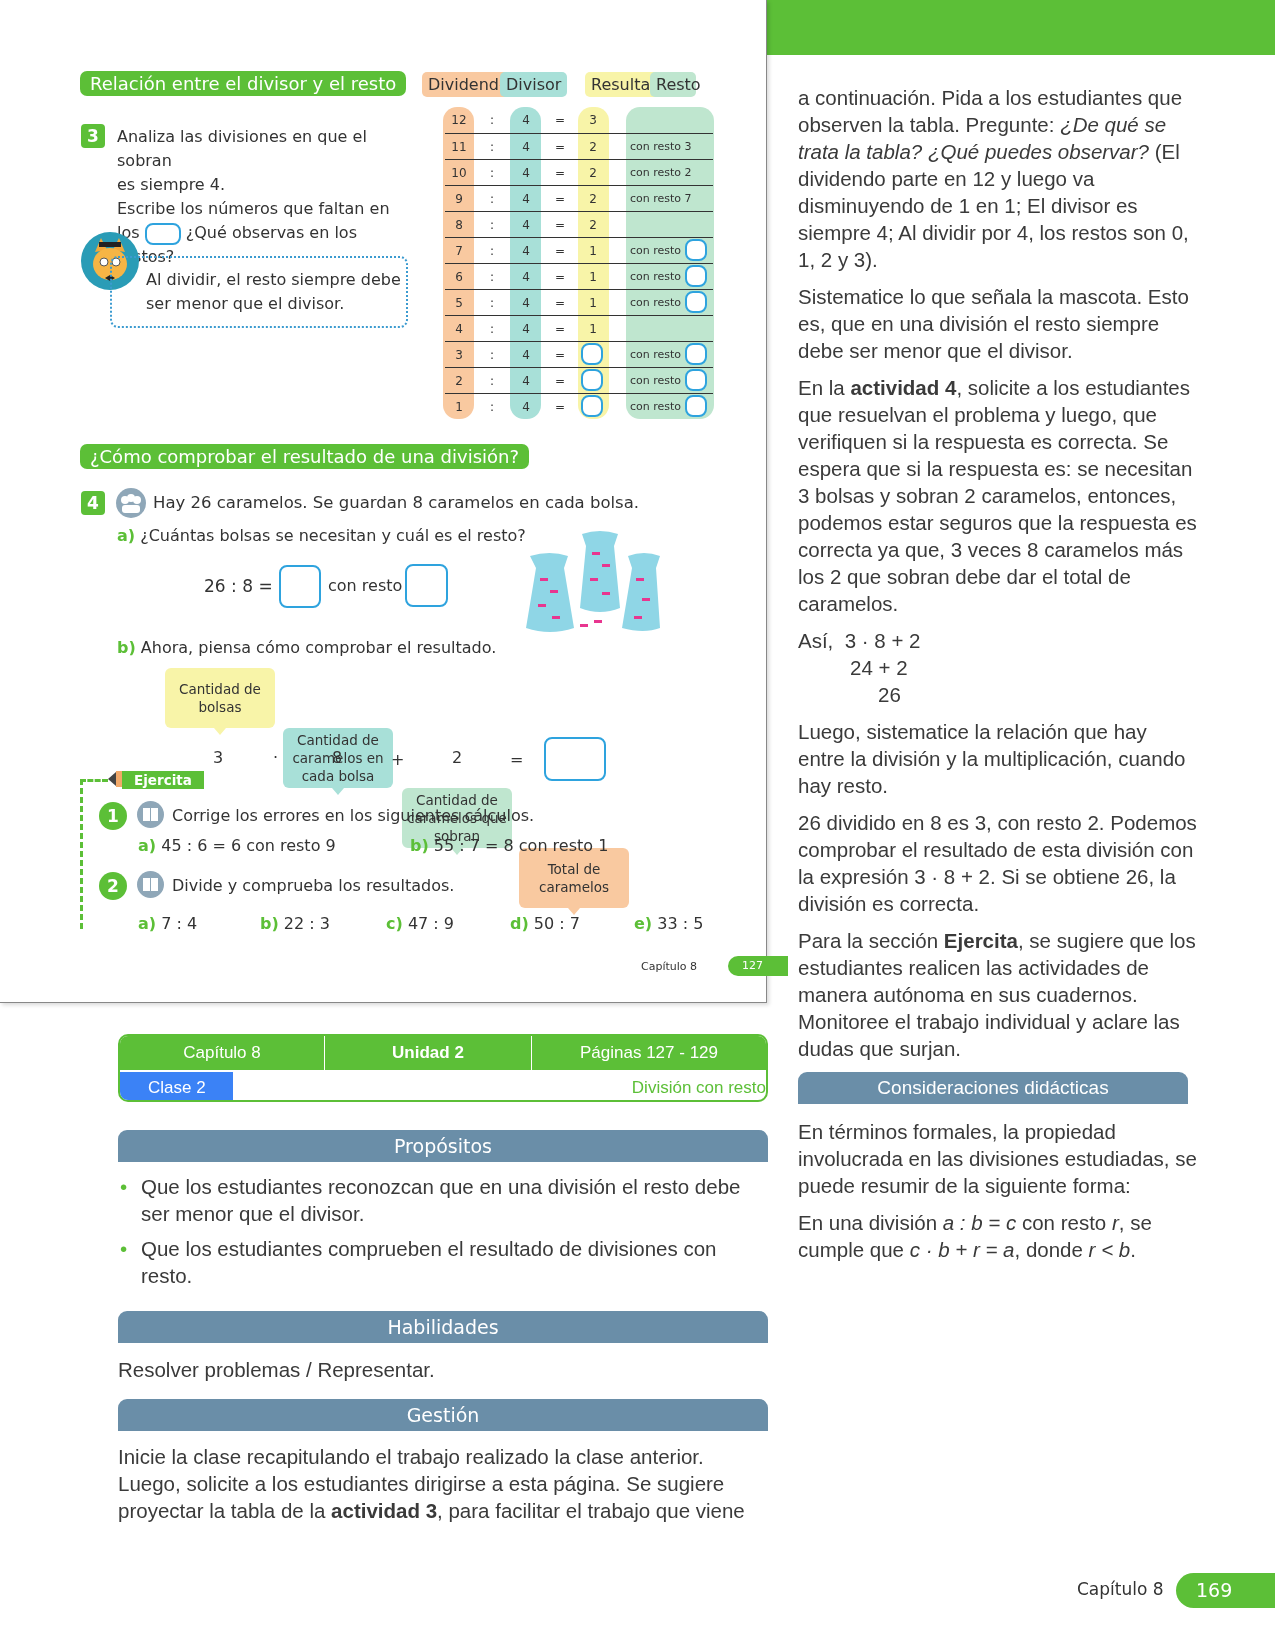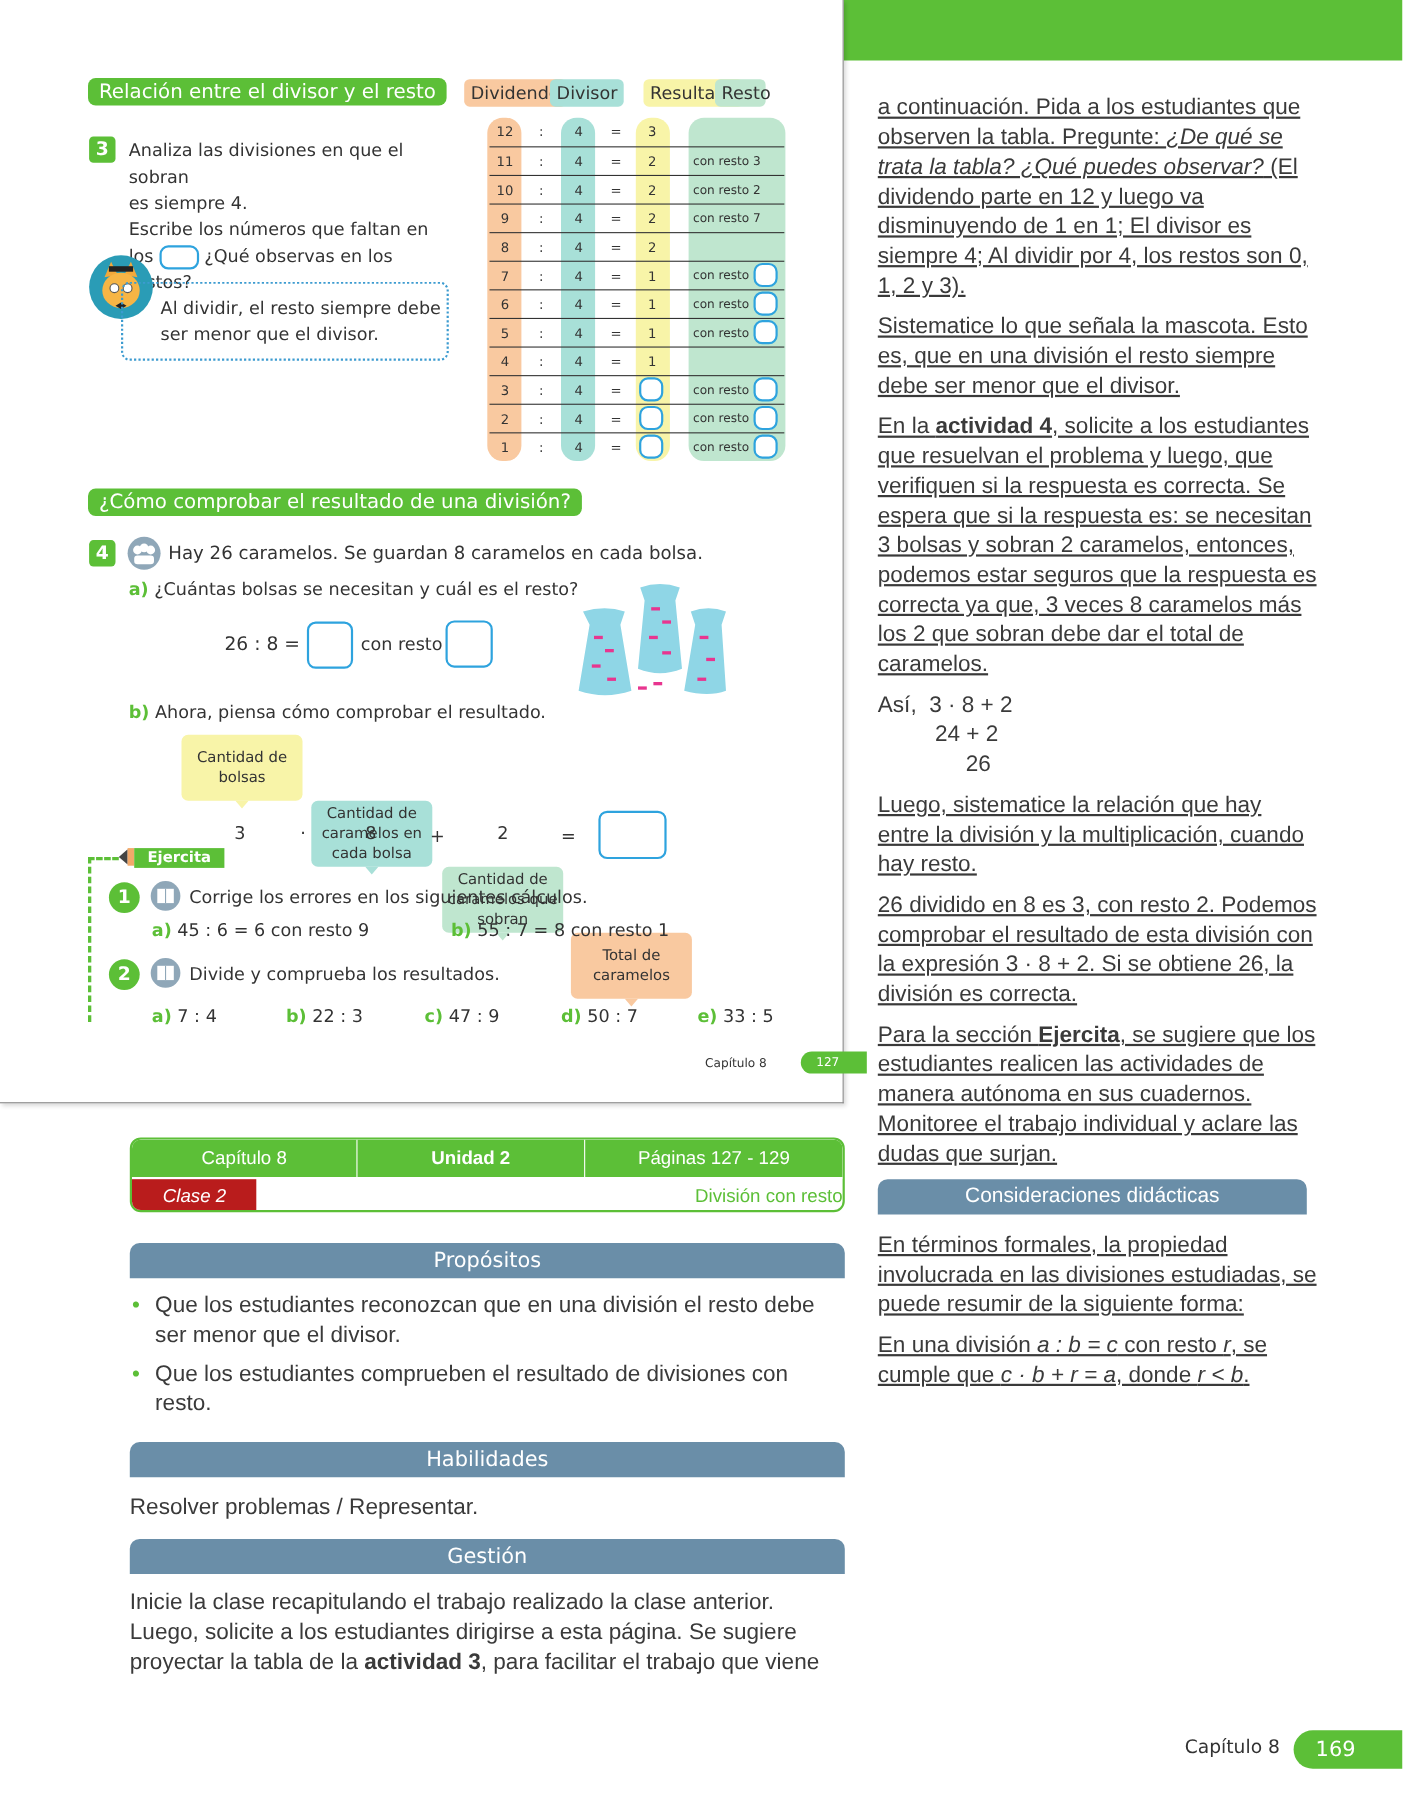--- a/index.html
+++ b/index.html
@@ -10,21 +10,21 @@
   .green-head{background:#5cbf37;color:#fff;border-radius:7px;padding:2px 10px;font-size:18px;white-space:nowrap;}
   .numbox{background:#5cbf37;color:#fff;font-weight:bold;border-radius:4px;width:24px;height:24px;text-align:center;line-height:24px;font-size:17px;}
   .t16{font-size:16px;line-height:24px;color:#333;}
   .pill{font-size:16px;border-radius:5px;padding:3px 6px;text-align:right;}
   .col{border-radius:14px;}
   .cell{font-size:12px;text-align:center;height:26px;line-height:26px;}
   .ebox{border:2px solid #2ea3de;border-radius:8px;background:#fff;}
   .sm-ebox{width:22px;height:22px;border:2px solid #2ea3de;border-radius:8px;background:#fff;display:inline-block;}
   .lbl{color:#5cbf37;font-weight:bold;}
   .rtext{font-family:"Liberation Sans",sans-serif;font-size:20.5px;line-height:27px;color:#3a3a3a;}
-  .rtext p{margin-bottom:10px;text-decoration:underline;}
+  .rtext p{margin-bottom:10px;}
   .grey-head{background:#6a8ea8;color:#fff;border-radius:9px 9px 0 0;text-align:center;font-size:19px;height:32px;line-height:32px;}
   .infotable{border:2px solid #5cbf37;border-radius:10px;overflow:hidden;font-family:"Liberation Sans",sans-serif;font-size:17px;}
   .bubble{border-radius:6px;text-align:center;font-size:13.5px;line-height:18px;display:flex;align-items:center;justify-content:center;position:relative;}
   .bubble:after{content:"";position:absolute;bottom:-7px;left:50%;margin-left:-6px;border-left:6px solid transparent;border-right:6px solid transparent;border-top:7px solid;border-top-color:inherit;}
 </style>
 </head>
 <body>
 
 <div class="abs topbar"></div>
 
@@ -259,21 +259,21 @@
 <div class="abs" style="left:641px;top:960px;font-size:11px;color:#333;">Capítulo 8</div>
 <div class="abs" style="left:728px;top:956px;width:60px;height:20px;background:#5cbf37;color:#fff;font-size:11px;line-height:20px;padding-left:14px;border-radius:10px 0 0 10px;">127</div>
 
 <div class="abs infotable" style="left:118px;top:1034px;width:650px;height:68px;">
   <div style="display:flex;height:34px;background:#5cbf37;color:#fff;">
     <div style="width:205px;text-align:center;line-height:34px;border-right:1px solid #fff;">Capítulo 8</div>
     <div style="width:207px;text-align:center;line-height:34px;font-weight:bold;border-right:1px solid #fff;">Unidad 2</div>
     <div style="flex:1;text-align:center;line-height:34px;">Páginas 127 - 129</div>
   </div>
   <div style="display:flex;height:32px;border-top:2px solid #fff;">
-    <div style="width:113px;background:#b91c1c;color:#fff;line-height:32px;padding-left:28px;font-style:italic;">Clase 2</div>
+    <div style="width:113px;background:#3b82f6;color:#fff;line-height:32px;padding-left:28px;">Clase 2</div>
     <div style="flex:1;text-align:right;line-height:32px;color:#5cbf37;">División con resto</div>
   </div>
 </div>
 
 <div class="abs grey-head" style="left:118px;top:1130px;width:650px;">Propósitos</div>
 <div class="abs rtext" style="left:118px;top:1173px;width:650px;">
   <div style="position:relative;padding-left:23px;margin-bottom:8px;"><span style="position:absolute;left:2px;top:0;color:#5cbf37;">•</span><span>Que los estudiantes reconozcan que en una división el resto debe ser menor que el divisor.</span></div>
   <div style="position:relative;padding-left:23px;"><span style="position:absolute;left:2px;top:0;color:#5cbf37;">•</span><span>Que los estudiantes comprueben el resultado de divisiones con resto.</span></div>
 </div>
 

